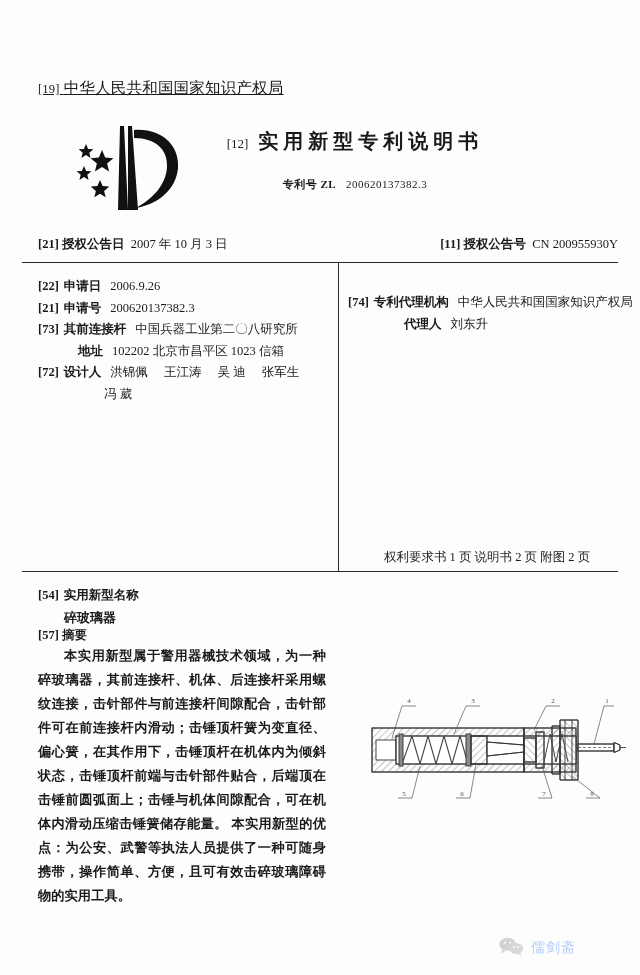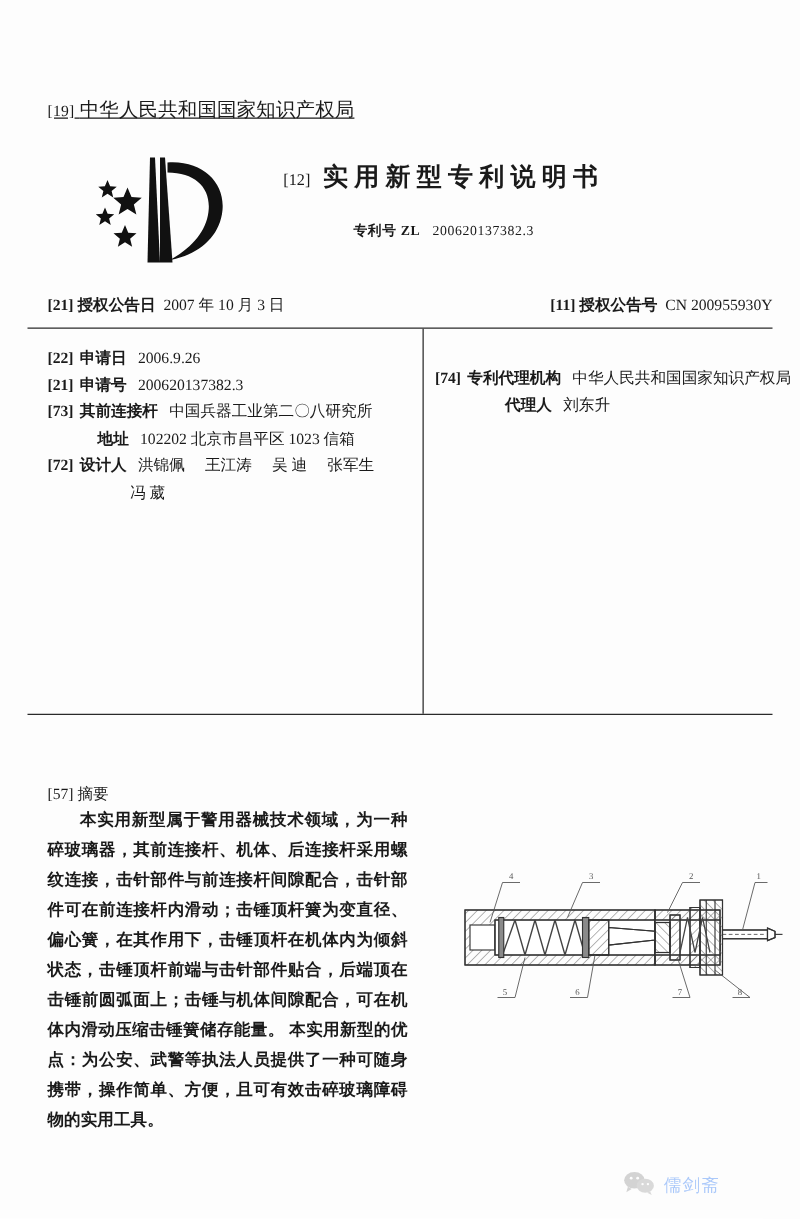--- a/index.html
+++ b/index.html
@@ -186,21 +186,21 @@
     padding-left: 26px;
     font-weight: bold;
     font-size: 13px;
   }
 
   .abstract-tag {
     position: absolute;
     left: 38px;
     top: 627px;
     font-size: 12.5px;
-    font-weight: normal;
+    font-weight: bold;
   }
   .abstract-body {
     position: absolute;
     left: 38px;
     top: 644px;
     width: 288px;
     font-size: 13.2px;
     line-height: 1.82;
     text-align: justify;
     text-indent: 26px;
@@ -332,21 +332,29 @@
       <span class="tag">[74]</span>
       <span class="lbl">专利代理机构</span>
       <span class="val">中华人民共和国国家知识产权局</span>
     </div>
     <div class="bl indent-56">
       <span class="lbl">代理人</span>
       <span class="val">刘东升</span>
     </div>
   </div>
 
-
+  <div class="pagecount">权利要求书 1 页  说明书 2 页  附图 2 页</div>
+
+  <div class="name-block">
+    <div class="bl">
+      <span class="tag">[54]</span>
+      <span class="lbl">实用新型名称</span>
+    </div>
+    <div class="util-name">碎玻璃器</div>
+  </div>
 
   <div class="abstract-tag">
     <span>[57]</span>
     <span>摘要</span>
   </div>
   <div class="abstract-body">本实用新型属于警用器械技术领域，为一种碎玻璃器，其前连接杆、机体、后连接杆采用螺纹连接，击针部件与前连接杆间隙配合，击针部件可在前连接杆内滑动；击锤顶杆簧为变直径、偏心簧，在其作用下，击锤顶杆在机体内为倾斜状态，击锤顶杆前端与击针部件贴合，后端顶在击锤前圆弧面上；击锤与机体间隙配合，可在机体内滑动压缩击锤簧储存能量。 本实用新型的优点：为公安、武警等执法人员提供了一种可随身携带，操作简单、方便，且可有效击碎玻璃障碍物的实用工具。</div>
 
   <div class="figure">
     <svg viewBox="0 0 272 140" width="272" height="140" aria-hidden="true">
       <defs>

